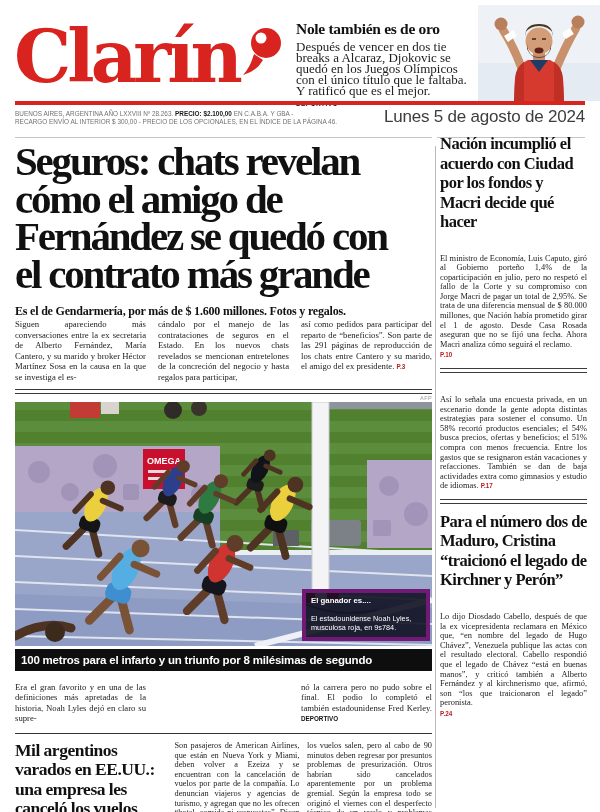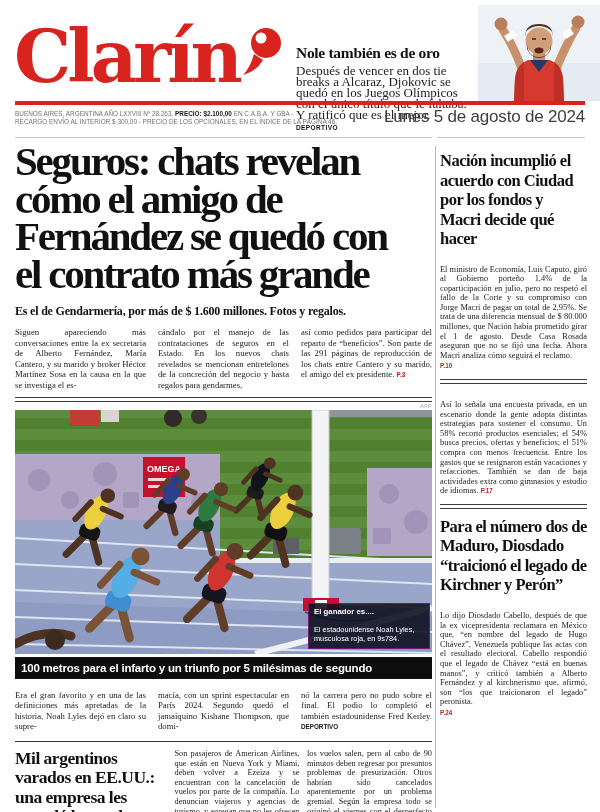--- a/index.html
+++ b/index.html
@@ -4,66 +4,66 @@
 <style>
   html,body{margin:0;padding:0;background:#e9e9e9;}
   .page{position:relative;width:600px;height:812px;background:#ffffff;overflow:hidden;
         font-family:"Liberation Serif","DejaVu Serif",serif;color:#121212;}
 
   
   .logo{position:absolute;left:14px;top:18px;display:flex;align-items:flex-start;}
   .logo-text{font-family:"DejaVu Serif",serif;font-weight:bold;font-size:72px;line-height:78px;
              color:#d8231f;letter-spacing:-4px;}
   .logo-mark{margin-left:3px;margin-top:8px;}
-  .teaser{position:absolute;left:296px;top:44px;width:180px;}
+  .teaser{position:absolute;left:296px;top:20px;width:180px;}
   .teaser-title{font-size:15.5px;font-weight:bold;letter-spacing:-0.3px;line-height:17px;}
   .teaser-body{font-size:13px;line-height:11px;margin-top:4px;color:#1c1c1c;}
   .kicker{font-family:"Liberation Sans",sans-serif;font-size:6.5px;font-weight:bold;
           letter-spacing:0.4px;margin-top:4px;color:#111;}
   .djoko{position:absolute;left:478px;top:5px;width:122px;height:96px;}
   .red-rule{position:absolute;left:15px;top:101px;width:570px;height:4px;background:#d8231f;}
   .edition{position:absolute;left:15px;top:110px;width:345px;font-family:"Liberation Sans",sans-serif;
            font-size:6.4px;line-height:8.4px;color:#707070;}
   .edition b{color:#1a1a1a;}
   .date{position:absolute;right:15px;top:107px;font-family:"Liberation Sans",sans-serif;
         font-size:17px;color:#3d3d3d;letter-spacing:-0.2px;}
   .hairline{position:absolute;top:137px;height:1px;background:#c4c4c4;}
   .hl-left{left:15px;width:417px;} .hl-right{left:437px;width:148px;}
   .vrule{position:absolute;left:435px;top:146px;width:1px;height:662px;background:#b8b8b8;}
 
   
   .main{position:absolute;left:15px;top:143px;width:417px;}
   .headline div{font-size:41px;line-height:37.5px;font-weight:bold;letter-spacing:-2.2px;
                 white-space:nowrap;color:#111;}
   .subhead{margin-top:11px;font-size:12px;letter-spacing:-0.2px;font-weight:bold;}
-  .cols3{display:flex;justify-content:space-between;margin-top:8px;}
+  .cols3{display:flex;justify-content:space-between;}
   .col{width:131px;font-size:8.7px;line-height:10.6px;text-align:justify;color:#222;}
   .rule-double{margin-top:6px;height:3px;border-top:1px solid #3a3a3a;border-bottom:1px solid #3a3a3a;}
   .credit{font-family:"Liberation Sans",sans-serif;font-size:5.5px;color:#9a9a9a;text-align:right;
           margin:1px 0 1px 0;letter-spacing:0.4px;}
   .photo{position:relative;width:417px;height:244px;background:#9aa6c9;}
   .caption-box{position:absolute;right:2px;bottom:5px;width:110px;background:rgba(15,17,33,0.9);
-               border:1px solid #701a75;color:#fff;padding:3px 5px 4px;
+               border:4px solid #701a75;color:#fff;padding:3px 5px 4px;
                font-family:"Liberation Sans",sans-serif;}
   .caption-title{font-size:7.8px;font-weight:bold;}
   .caption-body{font-size:7.3px;line-height:8.8px;margin-top:10px;}
   .banner{margin-top:3px;background:#0e0e0e;color:#fff;font-family:"Liberation Sans",sans-serif;
           font-weight:bold;font-size:11.5px;letter-spacing:-0.2px;padding:5px 6px 5px;
           white-space:nowrap;overflow:hidden;}
   .photo-cols{margin-top:11px;}
   .thin-rule{margin-top:8px;height:1px;background:#333;}
   .bottom{display:flex;justify-content:space-between;margin-top:7px;}
   .bottom-headline{width:152px;font-size:17.5px;line-height:19.5px;font-weight:bold;
                    letter-spacing:-0.5px;color:#111;}
   .bottom .bcol{width:125px;font-size:8.3px;line-height:9.6px;text-align:justify;color:#222;}
 
   
-  .right{position:absolute;left:440px;top:151px;width:147px;}
+  .right{position:absolute;left:440px;top:134px;width:147px;}
   .r-head{font-size:16.5px;line-height:19.5px;font-weight:bold;letter-spacing:-0.5px;color:#111;}
-  .r-body{margin-top:16px;font-size:8.4px;line-height:9.6px;text-align:justify;color:#222;}
+  .r-body{margin-top:22px;font-size:8.4px;line-height:9.6px;text-align:justify;color:#222;}
   .r-div{margin:8px 0 8px 0;height:3px;border-top:1px solid #3a3a3a;border-bottom:1px solid #3a3a3a;}
   .pageref{color:#b51f1f;font-family:"Liberation Sans",sans-serif;font-weight:bold;font-size:6.3px;}
   .pageref.block{display:block;margin-top:1px;}
   .kicker-inline{font-family:"Liberation Sans",sans-serif;font-weight:bold;font-size:6.3px;color:#111;}
 
   
   .jr{fill:var(--j,#ccc);} .sh{fill:var(--p,#1c1c1c);} .hd{fill:var(--s,#5f3d29);}
   .la,.lb{stroke:var(--s,#5f3d29);fill:none;} .la{stroke-width:4.5;} .lb{stroke-width:5.5;}
 </style>
 </head>
@@ -124,21 +124,21 @@
     <div class="headline">
       <div>Seguros: chats revelan</div>
       <div>cómo el amigo de</div>
       <div>Fernández se quedó con</div>
       <div>el contrato más grande</div>
     </div>
     <div class="subhead">Es el de Gendarmería, por más de $ 1.600 millones. Fotos y regalos.</div>
 
     <div class="cols3">
       <div class="col">Siguen apareciendo más conversaciones entre la ex secretaria de Alberto Fernández, María Cantero, y su marido y broker Héctor Martínez Sosa en la causa en la que se investiga el es-</div>
-      <div class="col">cándalo por el manejo de las contrataciones de seguros en el Estado. En los nuevos chats revelados se mencionan entretelones de la concreción del negocio y hasta regalos para gendarmes,</div>
+      <div class="col">cándalo por el manejo de las contrataciones de seguros en el Estado. En los nuevos chats revelados se mencionan entretelones de la concreción del negocio y hasta regalos para participar,</div>
       <div class="col"><span>así como pedidos para participar del reparto de “beneficios”. Son parte de las 291 páginas de reproducción de los chats entre Cantero y su marido, el amigo del ex presidente.</span> <span class="pageref">P.3</span></div>
     </div>
 
     <div class="rule-double"></div>
     <div class="credit">AFP</div>
 
     <div class="photo">
       <svg width="417" height="244" viewBox="0 0 417 244">
         <defs>
           <g id="rn" stroke-linecap="round">
@@ -219,25 +219,24 @@
         <use href="#rn" transform="translate(100,196) scale(1.6)" style="--j:#54aee4;--p:#3f8fd0;--s:#7a5236"></use>
         <path d="M0 234 Q30 218 56 226" stroke="#4e3322" stroke-width="9" fill="none" stroke-linecap="round"></path>
         <circle cx="40" cy="230" r="10" fill="#3c2a1d"></circle>
       </svg>
       <div class="caption-box">
         <div class="caption-title">El ganador es....</div>
         <div class="caption-body">El estadounidense Noah Lyles, musculosa roja, en 9s784.</div>
       </div>
     </div>
 
-    <div class="banner">100 metros para el infarto y un triunfo por 5 milésimas de segundo</div>
+    <div class="banner">100 metros para el infarto y un triunfo por 8 milésimas de segundo</div>
 
     <div class="cols3 photo-cols">
       <div class="col">Era el gran favorito y en una de las definiciones más apretadas de la historia, Noah Lyles dejó en claro su supre-</div>
-      <div class="col">macía, con un sprint espectacular en París 2024. Segundo quedó el jamaiquino Kishane Thompson, que domi-</div>
       <div class="col"><span>nó la carrera pero no pudo sobre el final. El podio lo completó el también estadounidense Fred Kerley.</span> <span class="kicker-inline">DEPORTIVO</span></div>
     </div>
 
     <div class="thin-rule"></div>
 
     <div class="bottom">
       <div class="bottom-headline">Mil argentinos varados en EE.UU.: una empresa les canceló los vuelos</div>
       <div class="bcol">Son pasajeros de American Airlines, que están en Nueva York y Miami, deben volver a Ezeiza y se encuentran con la cancelación de vuelos por parte de la compañía. Lo denuncian viajeros y agencias de turismo, y agregan que no les ofrecen “hotel, comida ni respuestas”. Dicen que en algunos casos</div>
       <div class="bcol"><span>los vuelos salen, pero al cabo de 90 minutos deben regresar por presuntos problemas de presurización. Otros habrían sido cancelados aparentemente por un problema gremial. Según la empresa todo se originó el viernes con el desperfecto técnico de un vuelo y problemas climáticos posteriores.</span> </div>
     </div>
@@ -258,21 +257,21 @@
     <div>
       <div class="r-body">
         <span>Así lo señala una encuesta privada, en un escenario donde la gente adopta distintas estrategias para sostener el consumo. Un 58% recortó productos esenciales; el 54% busca precios, ofertas y beneficios; el 51% compra con menos frecuencia. Entre los gastos que se resignaron están vacaciones y refacciones. También se dan de baja actividades extra como gimnasios y estudio de idiomas.</span>
         <span class="pageref">P.17</span>
       </div>
     </div>
 
     <div class="r-div"></div>
 
     <div>
-      <div class="r-head">Para el número dos de Maduro, Diosdado “traicionó el legado de Kirchner y Perón”</div>
+      <div class="r-head">Para el número dos de Maduro, Cristina “traicionó el legado de Kirchner y Perón”</div>
       <div class="r-body">
         <span>Lo dijo Diosdado Cabello, después de que la ex vicepresidenta reclamara en México que, “en nombre del legado de Hugo Chávez”, Venezuela publique las actas con el resultado electoral. Cabello respondió que el legado de Chávez “está en buenas manos”, y criticó también a Alberto Fernández y al kirchnerismo que, afirmó, son “los que traicionaron el legado” peronista.</span>
         <span class="pageref block">P.24</span>
       </div>
     </div>
 
   </div>
 </div>
 
 </body></html>

